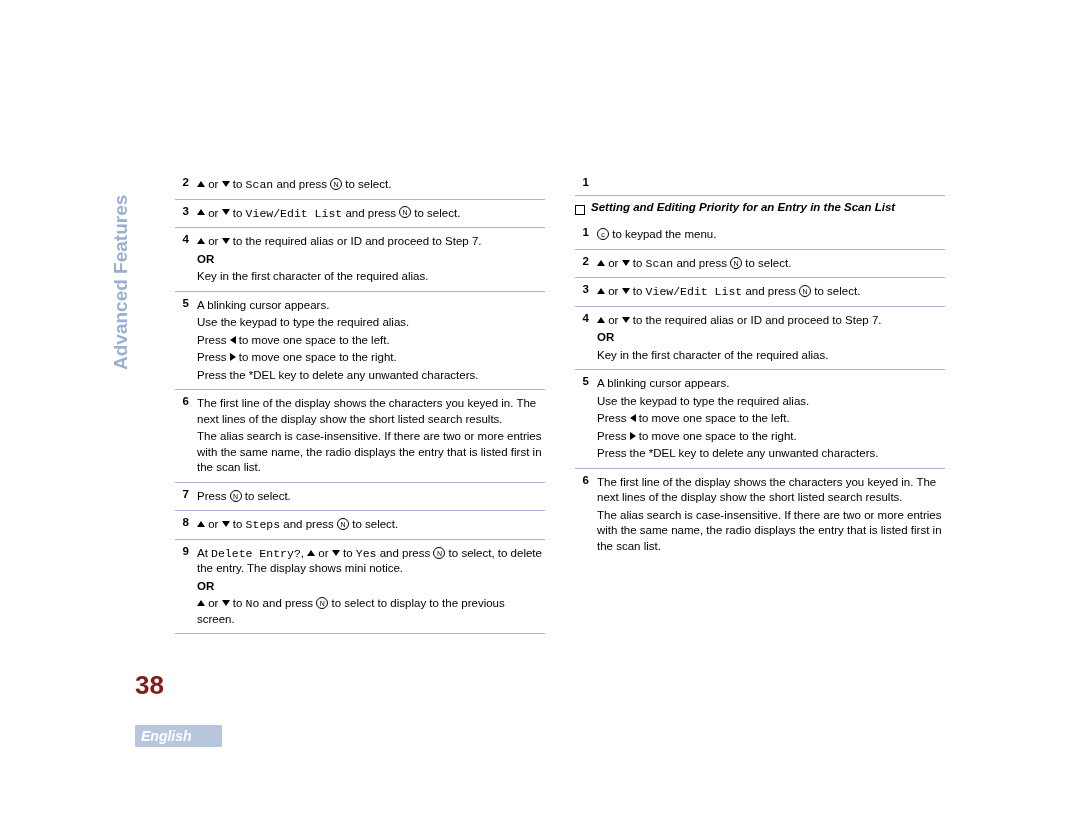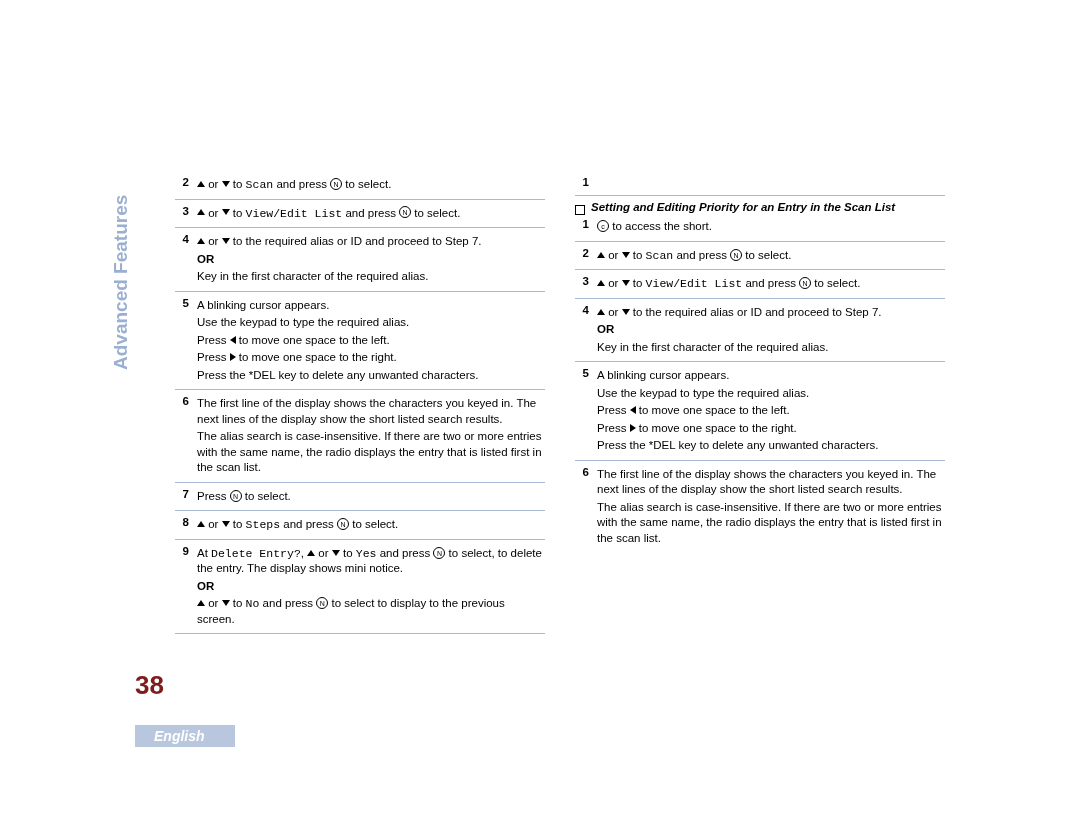--- a/index.html
+++ b/index.html
@@ -32,21 +32,21 @@
   }
   .language-tag {
     position: absolute;
     left: 15px;
     top: 585px;
     background: #b8c6de;
     color: #fff;
     font-weight: bold;
     font-style: italic;
     font-size: 14px;
-    padding: 3px 30px 3px 19px;
+    padding: 3px 30px 3px 6px;
   }
   .columns {
     position: absolute;
     left: 55px;
     top: 35px;
     width: 770px;
     display: flex;
     gap: 30px;
   }
   .col {
@@ -130,21 +130,21 @@
     padding: 0 3px;
     font-size: 8px;
     line-height: 11px;
     vertical-align: middle;
     position: relative;
     top: -1px;
   }
   .note-italic { font-style: italic; margin: 10px 0 14px 0; }
   .section-head {
     display: flex;
-    margin-bottom: 2px;
+    margin-bottom: 10px;
     align-items: flex-end;
   }
   .section-head .square {
     width: 10px; height: 10px;
     border: 1px solid #000;
     margin-right: 6px;
     margin-top: 2px;
     flex-shrink: 0;
   }
   .section-head .title {
@@ -253,21 +253,21 @@
 
 
       <div class="section-head">
         <div class="square"></div>
         <div class="title">Setting and Editing Priority for an Entry in the Scan List</div>
       </div>
 
       <div class="step">
         <div class="step-num">1</div>
         <div class="step-body">
-          <p><span class="btn-circle">c</span><span> to access the short.</span></p>
+          <p><span class="btn-circle">c</span><span> to keypad the menu.</span></p>
         </div>
       </div>
 
       <div class="step">
         <div class="step-num">2</div>
         <div class="step-body">
           <p>
             <span class="arrow-up"></span><span> or </span><span class="arrow-down"></span><span> to </span><span class="mono">Scan</span><span> and press </span><span class="btn-circle">N</span><span> to select.</span>
           </p>
         </div>

